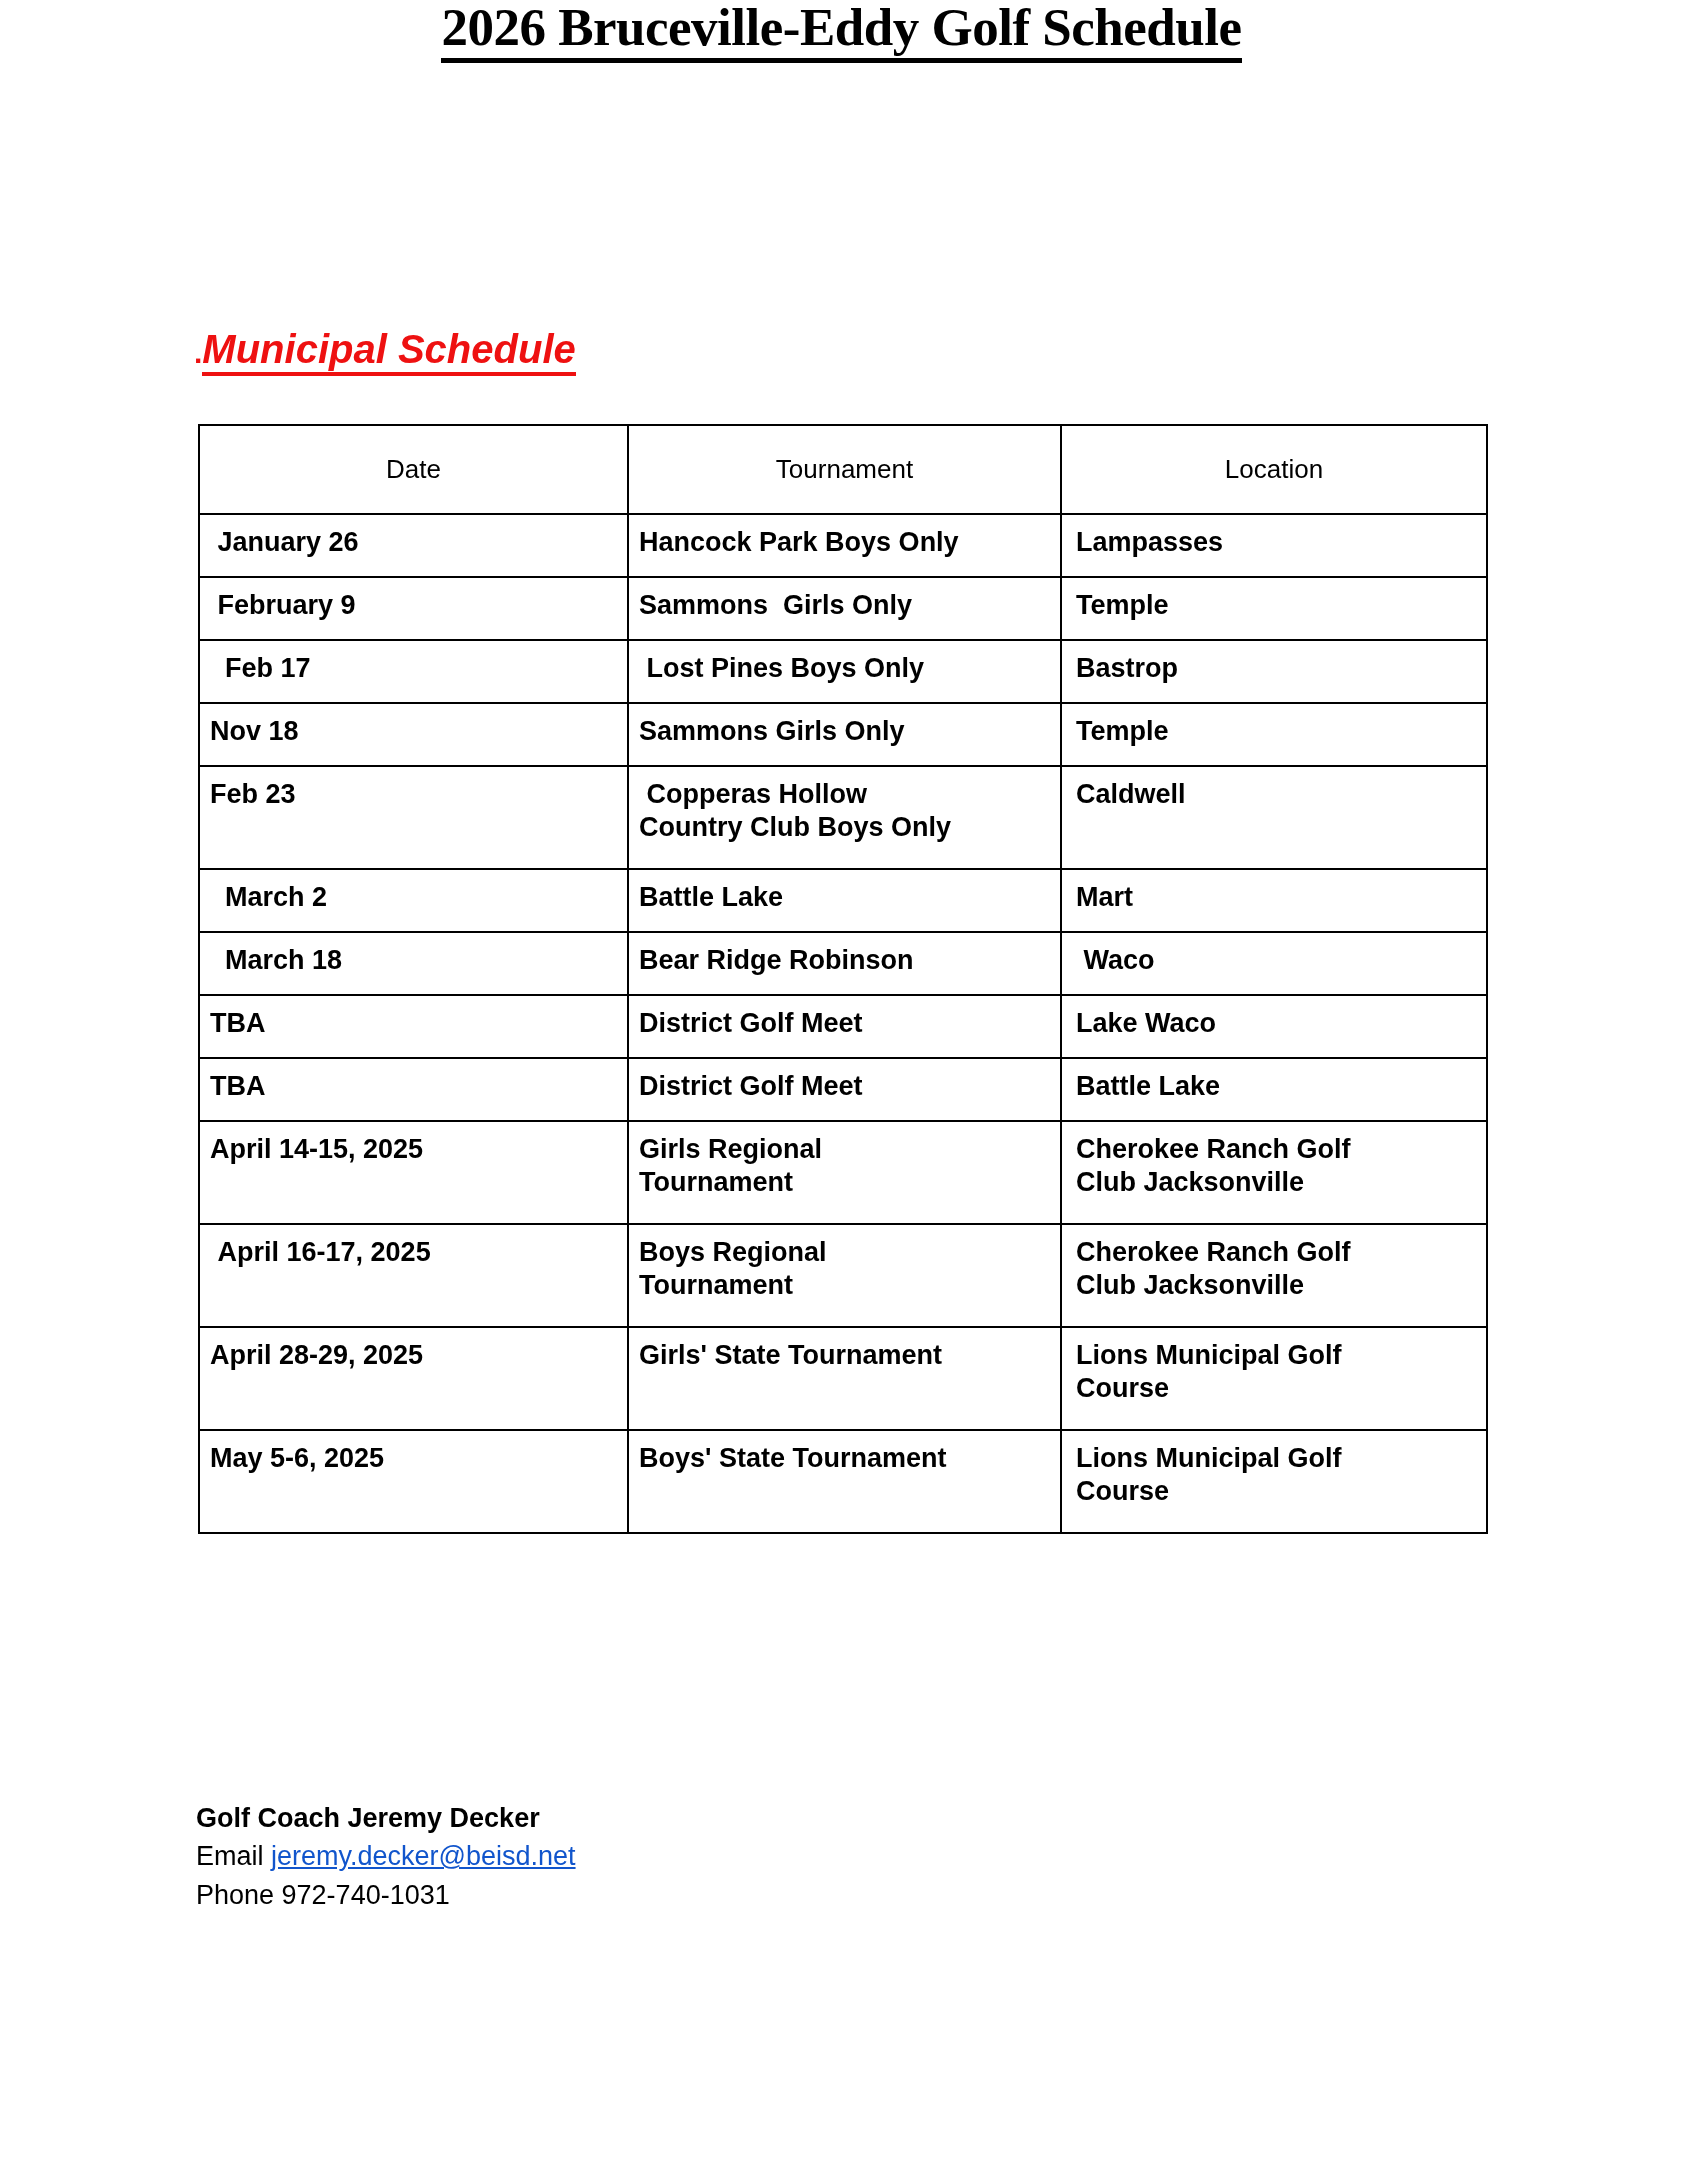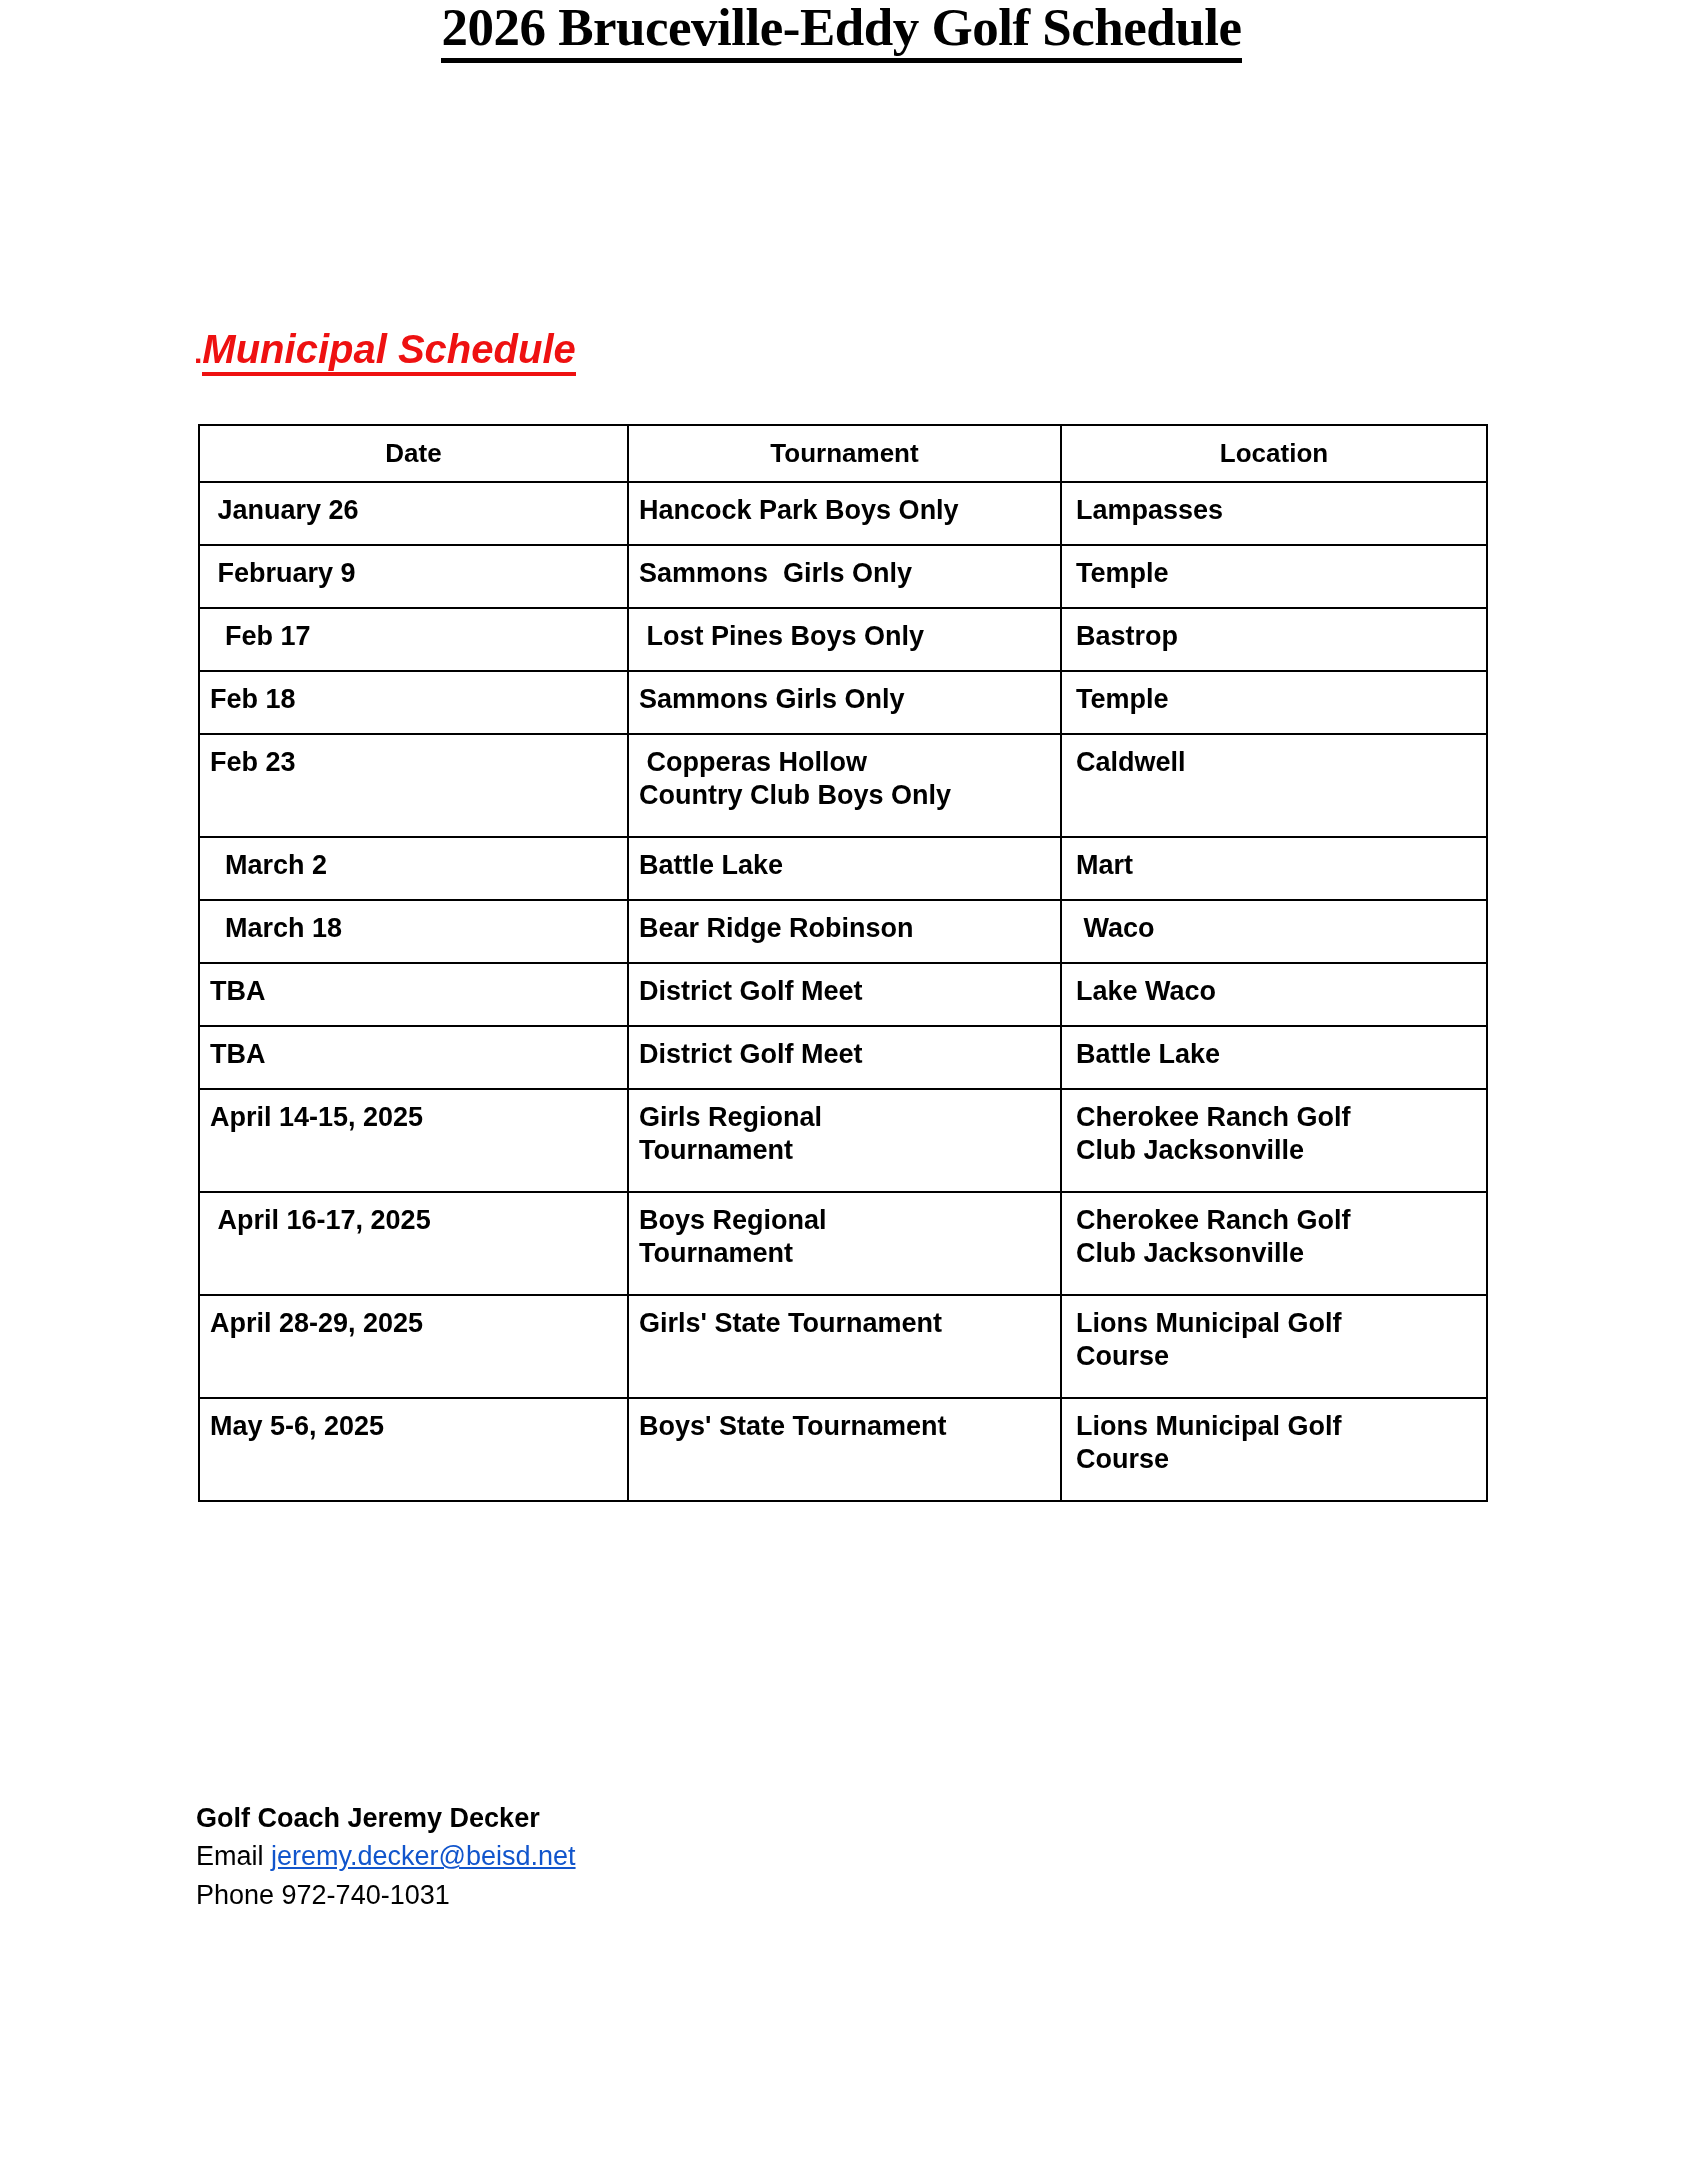--- a/index.html
+++ b/index.html
@@ -81,24 +81,24 @@
     vertical-align: top;
     padding: 0;
   }
   .col-date   { width: 429px; }
   .col-tourn  { width: 433px; }
   .col-loc    { width: 426px; }
 
   .sched-table thead th {
     height: 55px;
     text-align: center;
-    font-weight: bold;
+    font-weight: normal;
     font-size: 26px;
     line-height: 55px;
-    padding: 0;
+    padding: 16px;
   }
 
   .cell {
     display: block;
     font-weight: bold;
     font-size: 27px;
     line-height: 1.22;
     padding: 11px 10px 13px 10px;
     white-space: pre-wrap;
   }
@@ -184,21 +184,21 @@
           </td>
           <td>
             <span class="cell"> Lost Pines Boys Only</span>
           </td>
           <td>
             <span class="cell pad-lo">Bastrop</span>
           </td>
         </tr>
         <tr>
           <td>
-            <span class="cell">Feb 18</span>
+            <span class="cell">Nov 18</span>
           </td>
           <td>
             <span class="cell">Sammons Girls Only</span>
           </td>
           <td>
             <span class="cell pad-lo">Temple</span>
           </td>
         </tr>
         <tr class="tall">
           <td>

